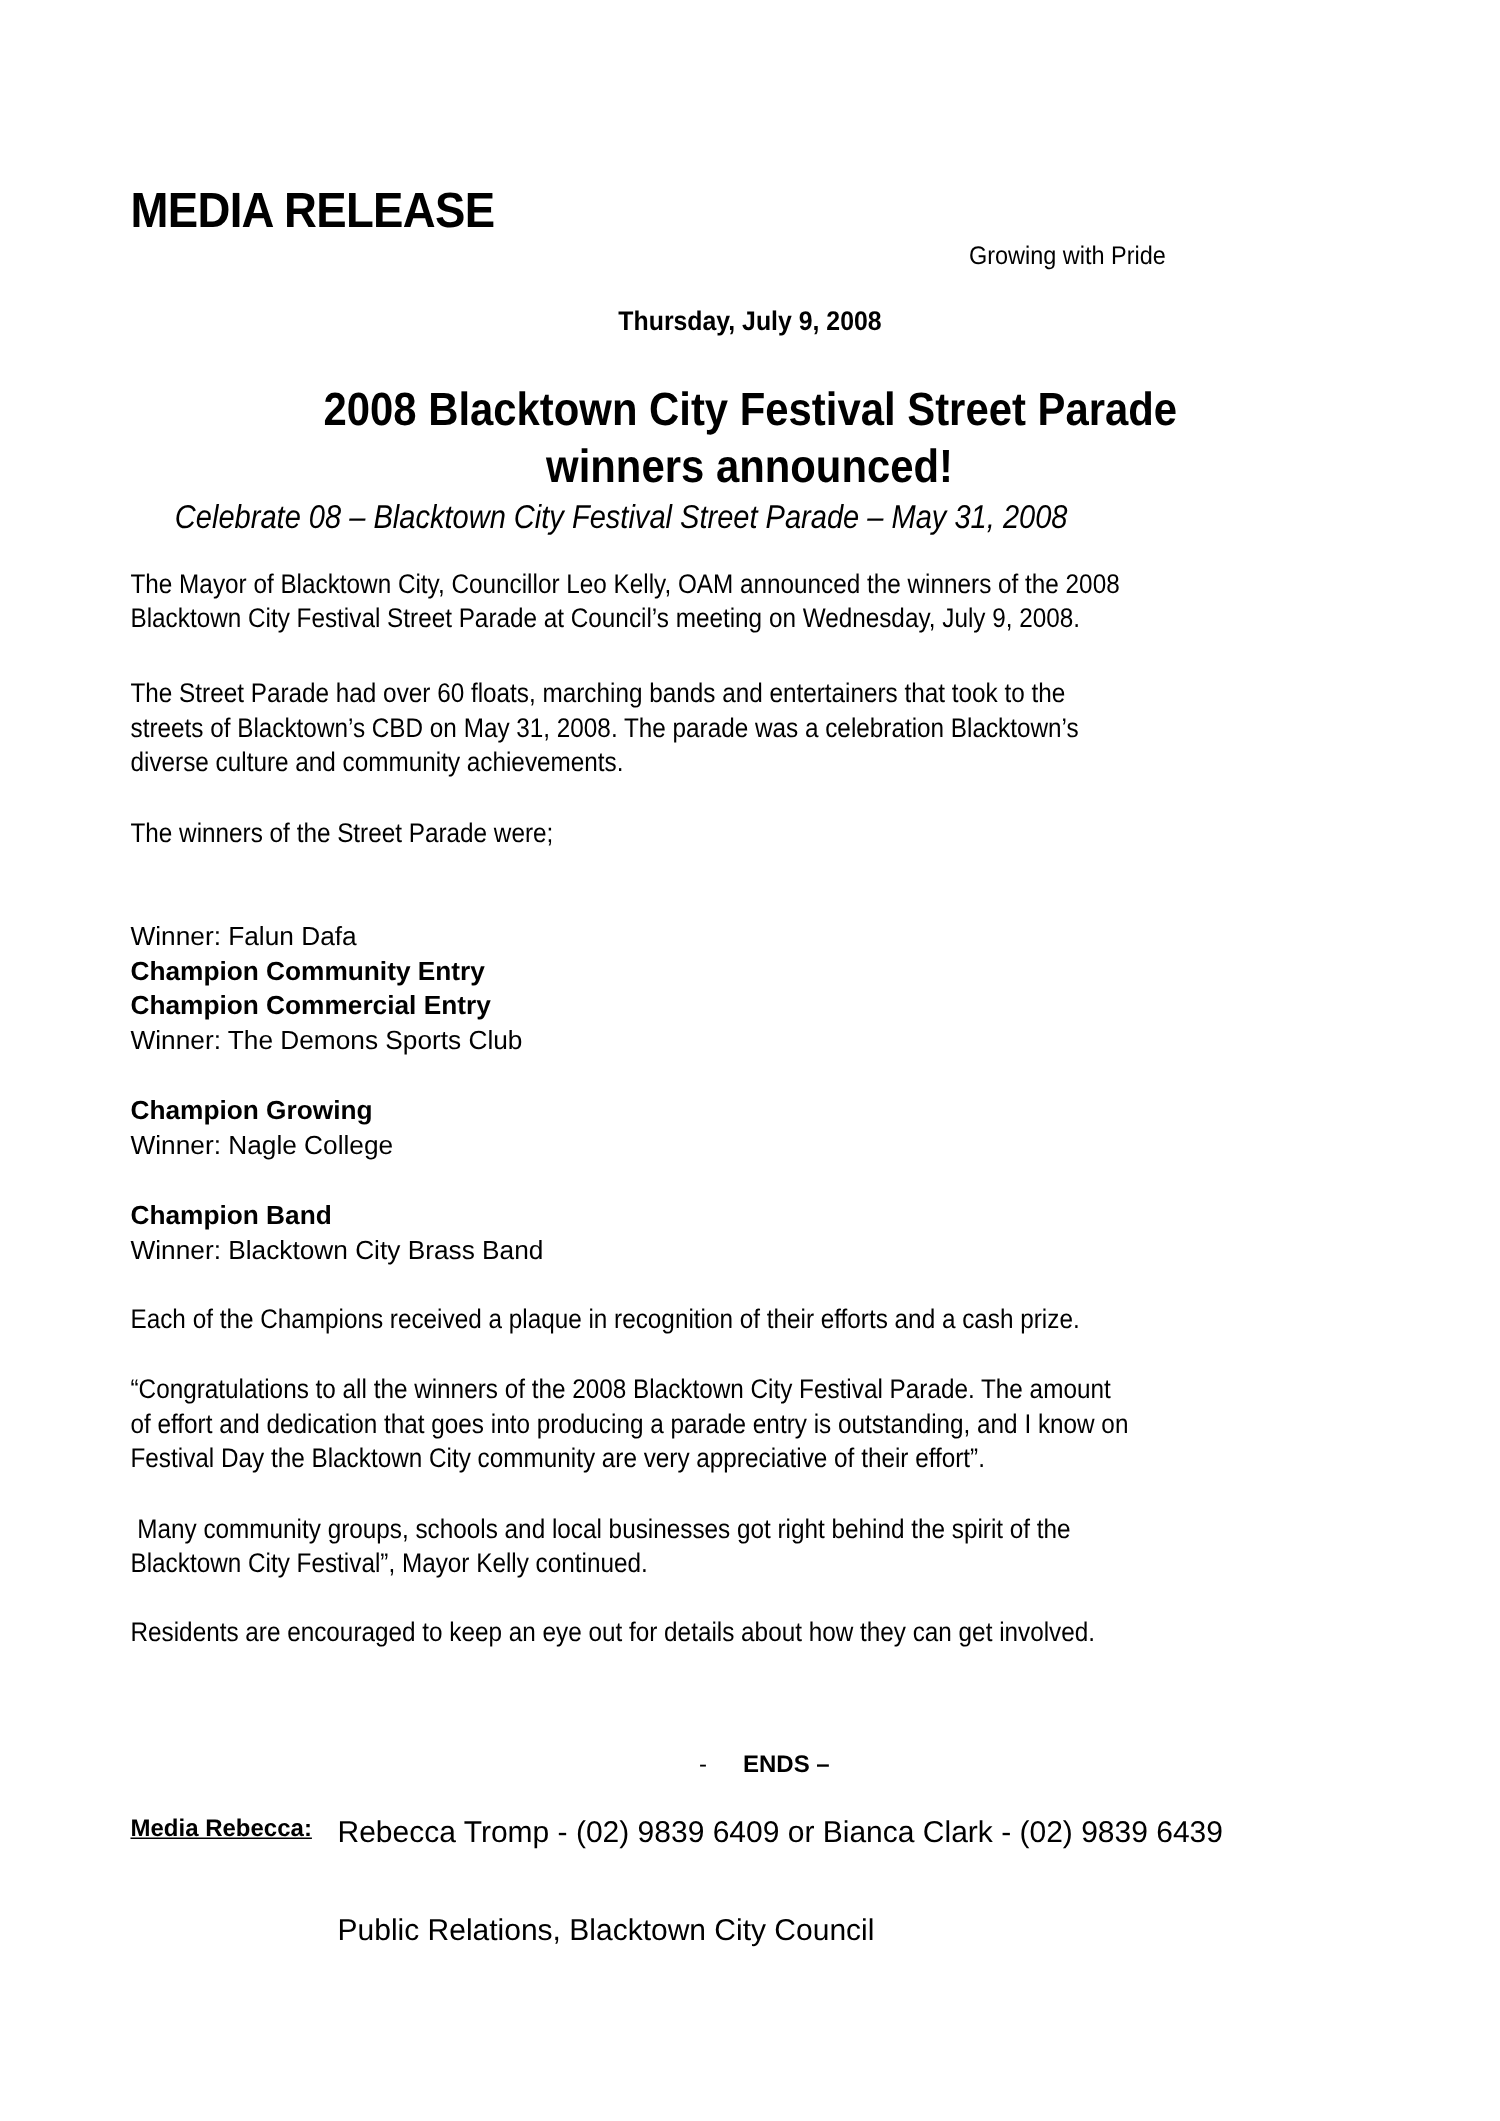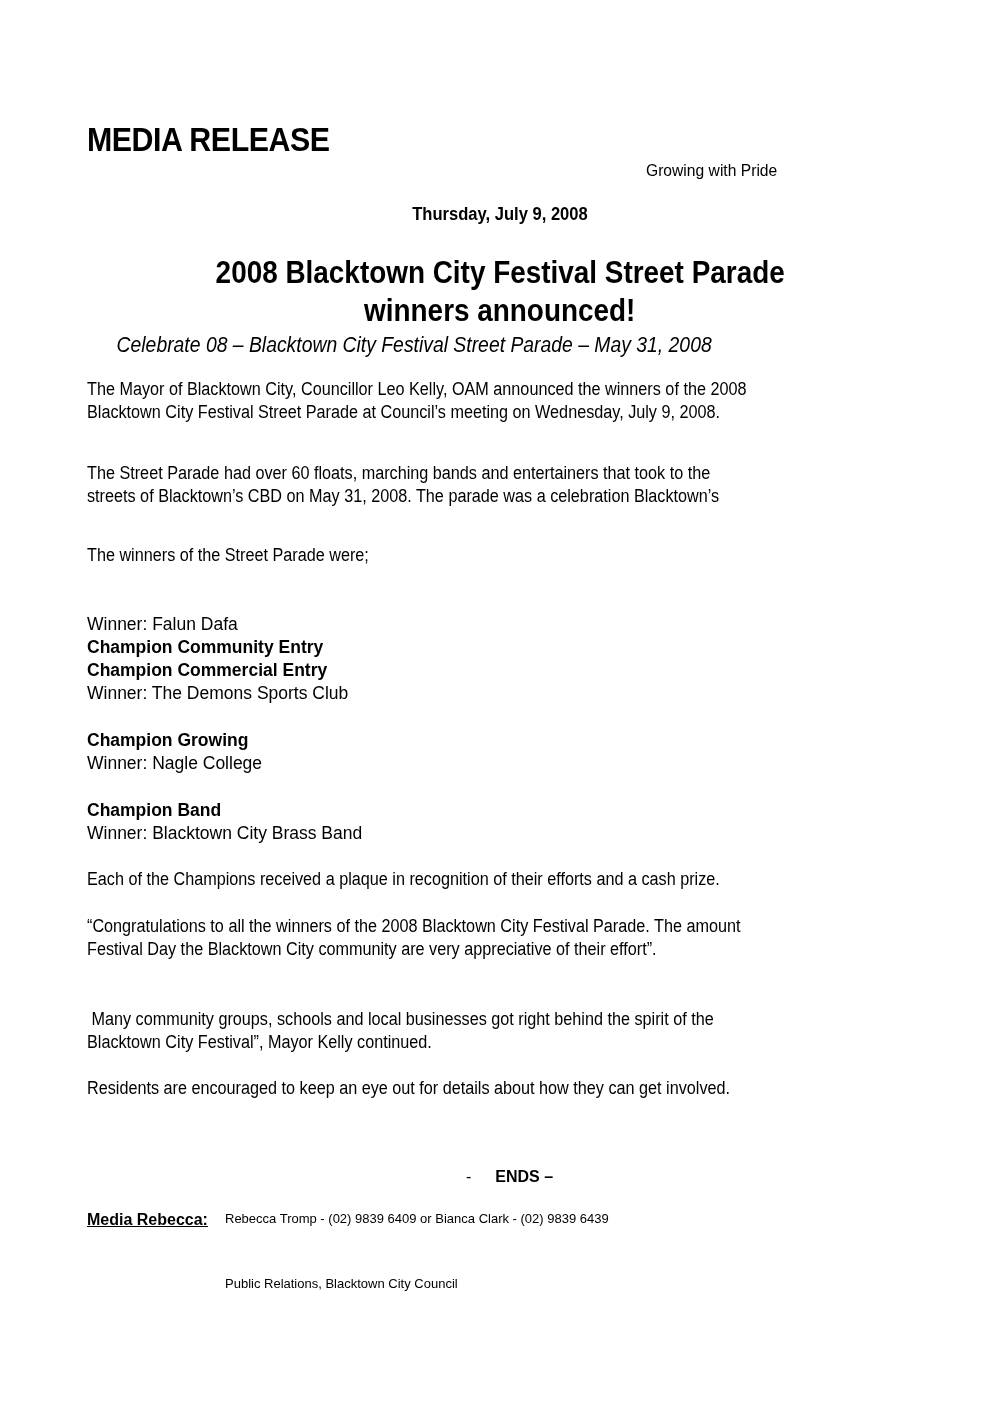--- a/index.html
+++ b/index.html
@@ -15,41 +15,42 @@
   .headline span { display: inline-block; transform: scaleX(0.9); }
   .subhead { left: 0; width: 828px; text-align: center; top: 332px; font-size: 22px; font-weight: normal; font-style: italic; }
   .subhead span { display: inline-block; transform: scaleX(0.88); }
   .para { left: 87px; font-size: 18px; line-height: 23px; }
   .para span.cond { display: inline-block; transform: scaleX(0.9); transform-origin: left; }
   .cat { left: 87px; font-size: 17.5px; font-weight: bold; }
   .win { left: 87px; font-size: 17.5px; }
   .ends { left: 466px; top: 1168px; font-size: 16px; }
   .ends b { margin-left: 24px; }
   .contact-label { left: 87px; top: 1211px; font-size: 16px; font-weight: bold; text-decoration: underline; }
-  .contact-line { left: 225px; font-size: 13px; }
+  .contact-line { left: 225px; font-size: 20px; }
 </style>
 </head>
 <body>
 
 <div class="abs title-main">MEDIA RELEASE</div>
 <div class="abs tagline">Growing with Pride</div>
 <div class="abs date">Thursday, July 9, 2008</div>
 
 <div class="abs headline l1"><span>2008 Blacktown City Festival Street Parade</span></div>
 <div class="abs headline l2"><span>winners announced!</span></div>
 <div class="abs subhead"><span>Celebrate 08 – Blacktown City Festival Street Parade – May 31, 2008</span></div>
 
 <div class="abs para" style="top:378px;">
   <div><span class="cond">The Mayor of Blacktown City, Councillor Leo Kelly, OAM announced the winners of the 2008</span></div>
   <div><span class="cond">Blacktown City Festival Street Parade at Council’s meeting on Wednesday, July 9, 2008.</span></div>
 </div>
 
-<div class="abs para" style="top:451px;margin-top:11px;">
+<div class="abs para" style="top:451px;">
   <div><span class="cond">The Street Parade had over 60 floats, marching bands and entertainers that took to the</span></div>
   <div><span class="cond">streets of Blacktown’s CBD on May 31, 2008. The parade was a celebration Blacktown’s</span></div>
+  <div><span class="cond">diverse culture and community achievements.</span></div>
 </div>
 
 <div class="abs para" style="top:544px;">
   <span class="cond">The winners of the Street Parade were;</span>
 </div>
 
 <div class="abs cat" style="top:589px;margin-top:48px;">Champion Community Entry</div>
 <div class="abs win" style="top:614px;">Winner: Falun Dafa</div>
 
 <div class="abs cat" style="top:660px;">Champion Commercial Entry</div>
@@ -60,20 +61,21 @@
 
 <div class="abs cat" style="top:800px;">Champion Band</div>
 <div class="abs win" style="top:823px;">Winner: Blacktown City Brass Band</div>
 
 <div class="abs para" style="top:868px;">
   <span class="cond">Each of the Champions received a plaque in recognition of their efforts and a cash prize.</span>
 </div>
 
 <div class="abs para" style="top:915px;">
   <div><span class="cond">“Congratulations to all the winners of the 2008  Blacktown City Festival Parade. The amount</span></div>
+  <div><span class="cond">of effort and dedication that goes into producing a parade entry is outstanding, and I know on</span></div>
   <div><span class="cond">Festival Day the Blacktown City community are very appreciative of their effort”.</span></div>
 </div>
 
 <div class="abs para" style="top:1008px;">
   <div><span class="cond" style="white-space:pre;"> Many community groups, schools and local businesses got right behind the spirit of the</span></div>
   <div><span class="cond">Blacktown City Festival”, Mayor Kelly continued.</span></div>
 </div>
 
 <div class="abs para" style="top:1077px;">
   <div><span class="cond">Residents are encouraged to keep an eye out for details about how they can get involved.</span></div>

